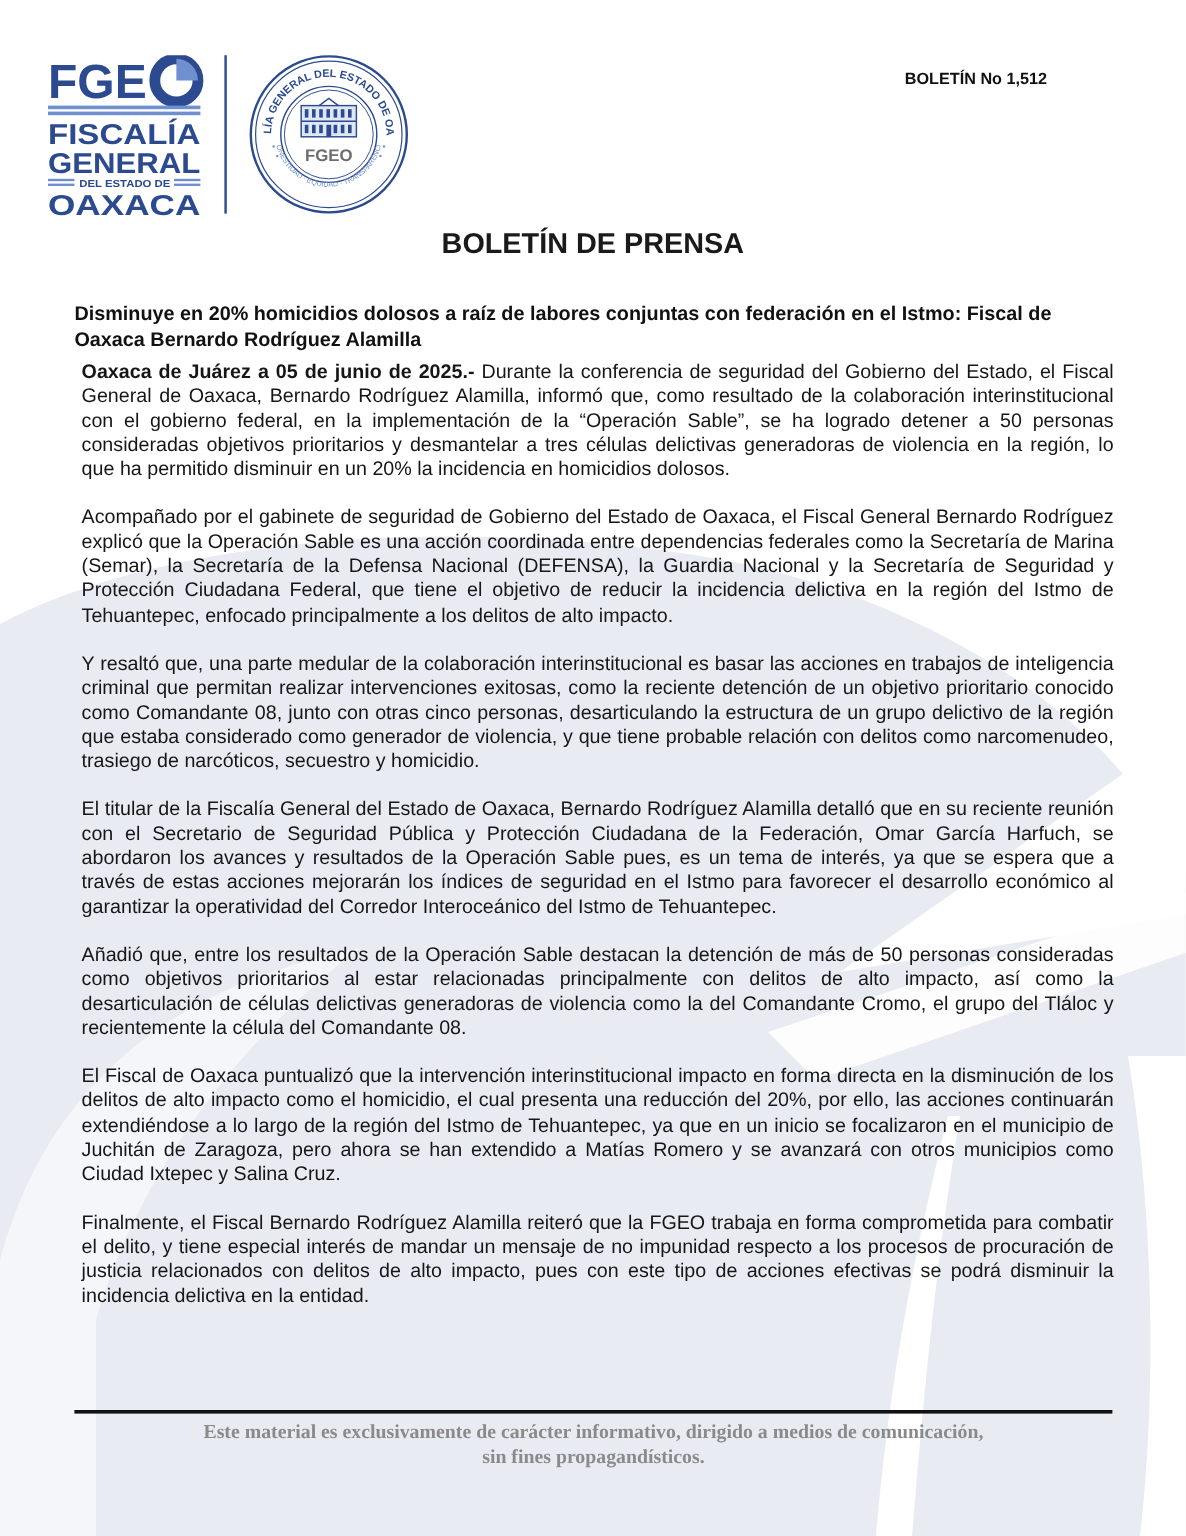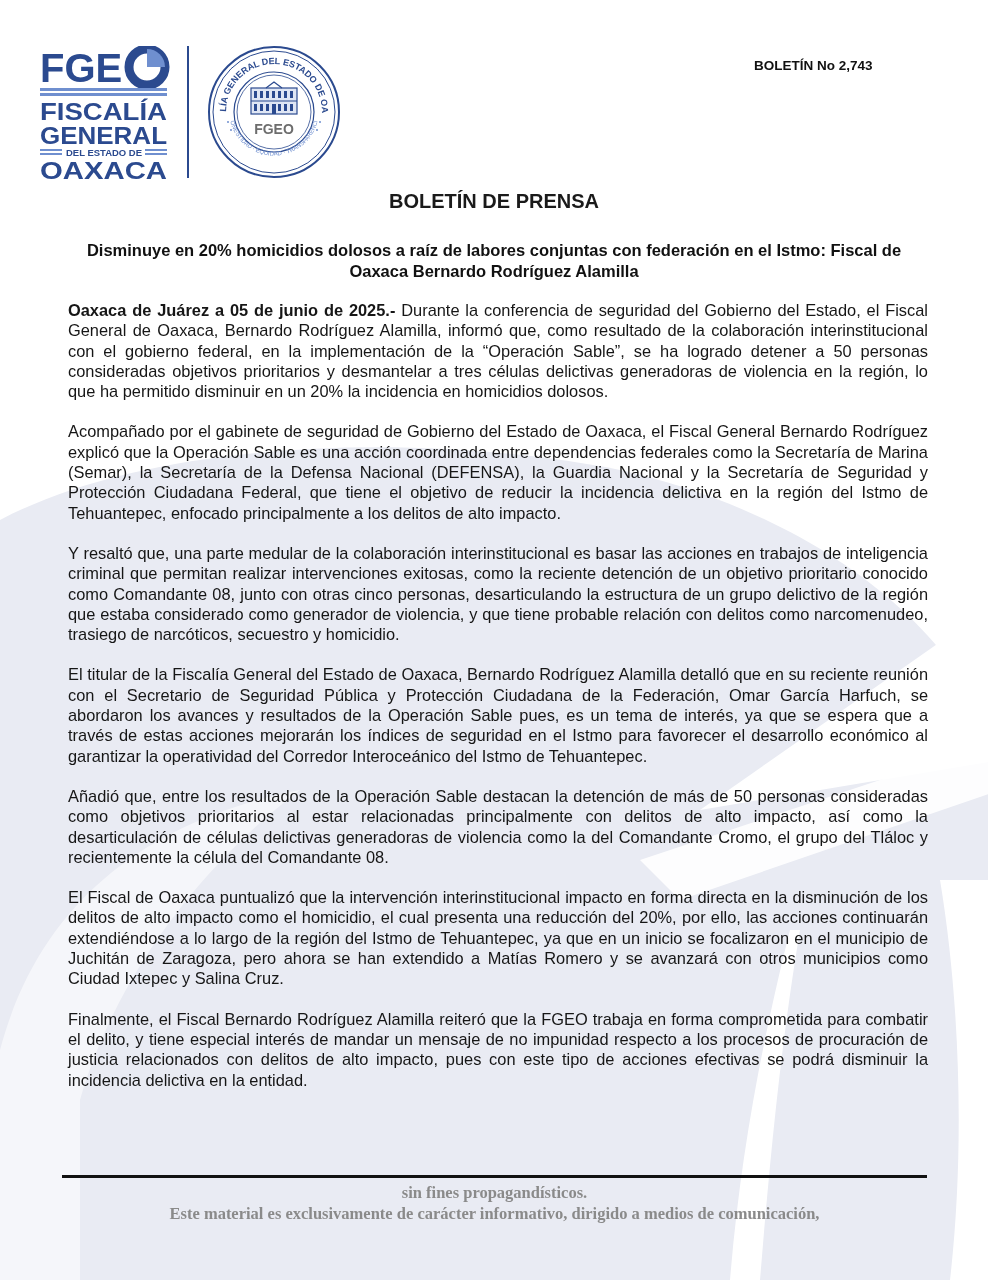--- a/index.html
+++ b/index.html
@@ -15,24 +15,24 @@
     .logo-divider { position: absolute; left: 187px; top: 46px; width: 2px; height: 132px; background: #2b4a8f; }
     .seal { position: absolute; left: 206px; top: 44px; }
 
     .bulletin-no {
       position: absolute; left: 754px; top: 58px;
       font-size: 13.5px; font-weight: bold; color: #111;
     }
 
     .title {
       position: absolute; left: 0; width: 988px; top: 190px; text-align: center;
-      font-size: 20px; font-weight: bold; color: #1a1a1a;
+      font-size: 24px; font-weight: bold; color: #1a1a1a;
     }
     .subtitle {
-      position: absolute; left: 62px; width: 864px; top: 240px; text-align: center;
+      position: absolute; left: 62px; width: 864px; top: 252px; text-align: left;
       font-size: 16.5px; font-weight: bold; line-height: 21px; color: #111;
     }
 
     .body { position: absolute; left: 68px; width: 860px; top: 300px; }
     .para {
       margin: 0 0 20px 0;
       font-size: 16.4px; line-height: 20.3px; text-align: justify; color: #161616;
     }
     .para .lead { font-weight: bold; }
 
@@ -118,33 +118,33 @@
           <rect x="84" y="60" width="3" height="7"></rect>
       </g>
     </g>
     <text x="68" y="90" text-anchor="middle" font-family="Liberation Sans, sans-serif" font-weight="bold" font-size="14" fill="#6d6d6d">FGEO</text>
     <circle cx="25" cy="86" r="1" fill="#6f8fcf"></circle>
       <circle cx="111" cy="86" r="1" fill="#6f8fcf"></circle>
     <circle cx="22" cy="78" r="1" fill="#6f8fcf"></circle>
       <circle cx="114" cy="78" r="1" fill="#6f8fcf"></circle>
   </svg>
 
-  <div class="bulletin-no">BOLETÍN No 2,743</div>
+  <div class="bulletin-no">BOLETÍN No 1,512</div>
 
   <div class="title">BOLETÍN DE PRENSA</div>
   <div class="subtitle">Disminuye en 20% homicidios dolosos a raíz de labores conjuntas con federación en el Istmo: Fiscal de Oaxaca Bernardo Rodríguez Alamilla</div>
 
   <div class="body">
     <p class="para"><span class="lead">Oaxaca de Juárez a 05 de junio de 2025.-</span><span> Durante la conferencia de seguridad del Gobierno del Estado, el Fiscal General de Oaxaca, Bernardo Rodríguez Alamilla, informó que, como resultado de la colaboración interinstitucional con el gobierno federal, en la implementación de la “Operación Sable”, se ha logrado detener a 50 personas consideradas objetivos prioritarios y desmantelar a tres células delictivas generadoras de violencia en la región, lo que ha permitido disminuir en un 20% la incidencia en homicidios dolosos.</span></p>
     <p class="para">Acompañado por el gabinete de seguridad de Gobierno del Estado de Oaxaca, el Fiscal General Bernardo Rodríguez explicó que la Operación Sable es una acción coordinada entre dependencias federales como la Secretaría de Marina (Semar), la Secretaría de la Defensa Nacional (DEFENSA), la Guardia Nacional y la Secretaría de Seguridad y Protección Ciudadana Federal, que tiene el objetivo de reducir la incidencia delictiva en la región del Istmo de Tehuantepec, enfocado principalmente a los delitos de alto impacto.</p>
     <p class="para">Y resaltó que, una parte medular de la colaboración interinstitucional es basar las acciones en trabajos de inteligencia criminal que permitan realizar intervenciones exitosas, como la reciente detención de un objetivo prioritario conocido como Comandante 08, junto con otras cinco personas, desarticulando la estructura de un grupo delictivo de la región que estaba considerado como generador de violencia, y que tiene probable relación con delitos como narcomenudeo, trasiego de narcóticos, secuestro y homicidio.</p>
     <p class="para">El titular de la Fiscalía General del Estado de Oaxaca, Bernardo Rodríguez Alamilla detalló que en su reciente reunión con el Secretario de Seguridad Pública y Protección Ciudadana de la Federación,  Omar García Harfuch, se abordaron los avances y resultados de la Operación Sable pues, es un tema de interés, ya que se espera que a través de estas acciones mejorarán los índices de seguridad en el Istmo para favorecer el desarrollo económico al garantizar la operatividad del Corredor Interoceánico del Istmo de Tehuantepec.</p>
     <p class="para">Añadió que, entre los resultados de la Operación Sable destacan la detención de más de 50 personas consideradas como objetivos prioritarios al estar relacionadas principalmente con delitos de alto impacto, así como la desarticulación de células delictivas generadoras de violencia como la del Comandante Cromo, el grupo del Tláloc y recientemente la célula del Comandante 08.</p>
     <p class="para">El Fiscal de Oaxaca puntualizó que la intervención interinstitucional impacto en forma directa en la disminución de los delitos de alto impacto como el homicidio, el cual presenta una reducción del 20%, por ello, las acciones continuarán extendiéndose a lo largo de la región del Istmo de Tehuantepec, ya que en un inicio se focalizaron en el municipio de Juchitán de Zaragoza, pero ahora se han extendido a Matías Romero y se avanzará con otros municipios como Ciudad Ixtepec y Salina Cruz.</p>
     <p class="para">Finalmente, el Fiscal Bernardo Rodríguez Alamilla reiteró que la FGEO trabaja en forma comprometida para combatir el delito, y tiene especial interés de mandar un mensaje de no impunidad respecto a los procesos de procuración de justicia relacionados con delitos de alto impacto, pues con este tipo de acciones efectivas se podrá disminuir la incidencia delictiva en la entidad.</p>
   </div>
 
   <div class="footer-rule"></div>
   <div class="footer-note">
+    <div>Este material es exclusivamente de carácter informativo, dirigido a medios de comunicación,</div>
     <div>sin fines propagandísticos.</div>
-    <div>Este material es exclusivamente de carácter informativo, dirigido a medios de comunicación,</div>
   </div>
 </div>
 
 </body></html>

